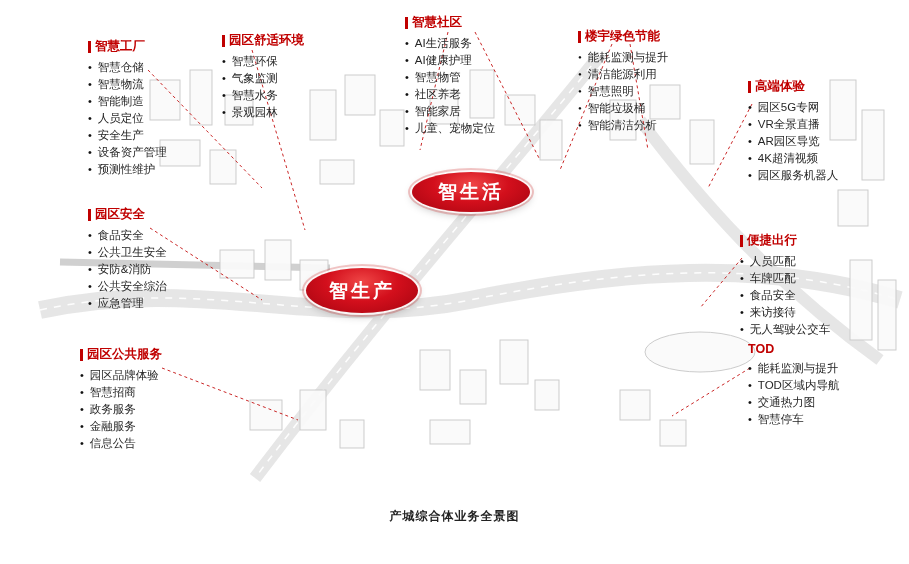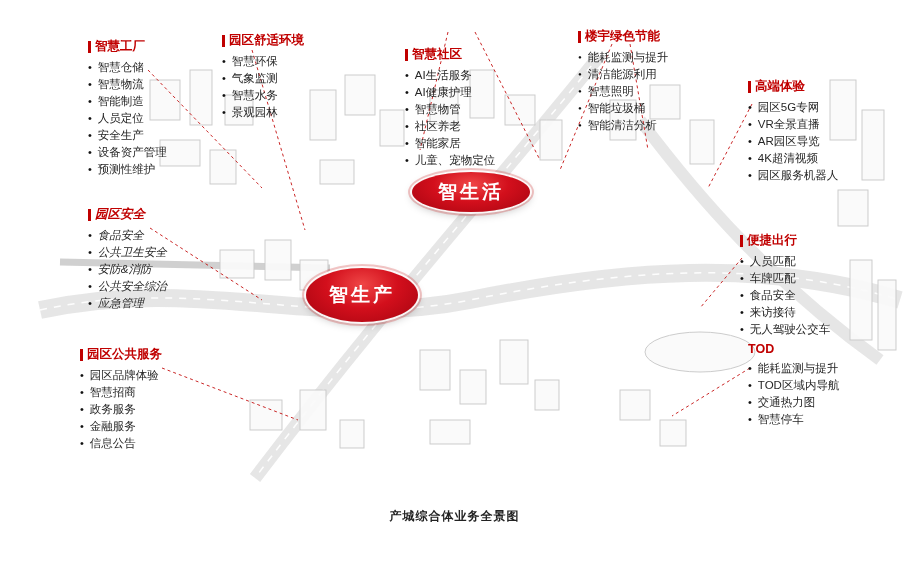--- a/index.html
+++ b/index.html
@@ -25,36 +25,36 @@
 
   .badge {
     position:absolute; z-index:4;
     display:flex; align-items:center; justify-content:center;
     border-radius:50%;
     color:#ffffff; font-weight:bold; font-size:19px; letter-spacing:3px;
     background: radial-gradient(ellipse at 50% 30%, #ef4646 0%, #d30f1c 45%, #a40410 100%);
     box-shadow: 0 0 0 2px rgba(255,255,255,.9), 0 0 0 4px rgba(204,0,0,.22), 0 3px 8px rgba(0,0,0,.25);
   }
   #badge-life       { left:412px; top:172px; width:118px; height:40px; }
-  #badge-production { left:306px; top:268px; width:112px; height:54px; }
+  #badge-production { left:306px; top:268px; width:112px; height:45px; }
   #badge-transport  { left:510px; top:267px; width:112px; height:54px; }
 
   #caption {
     position:absolute; z-index:3; left:0; right:0; top:508px;
     text-align:center; font-size:12px; font-weight:bold; color:#222222;
     letter-spacing:1px;
   }
 
   
   #g-factory     { left:88px;  top:38px;  }
   #g-comfort     { left:222px; top:32px;text-align:center;  }
-  #g-community   { left:405px; top:14px;margin-top:32px;  }
+  #g-community   { left:405px; top:14px;  }
   #g-green       { left:578px; top:28px;font-family:Liberation Serif, serif;  }
   #g-premium     { left:748px; top:78px;  }
-  #g-safety      { left:88px;  top:206px;font-style:italic; }
+  #g-safety      { left:88px;  top:206px; }
   #g-travel      { left:740px; top:232px; }
   #g-public      { left:80px;  top:346px; }
   #g-tod         { left:748px; top:342px; }
 </style>
 </head>
 <body>
 
 <div id="stage">
 
   <svg id="city-layer" class="layer" width="909" height="564" viewBox="0 0 909 564" aria-hidden="true">

